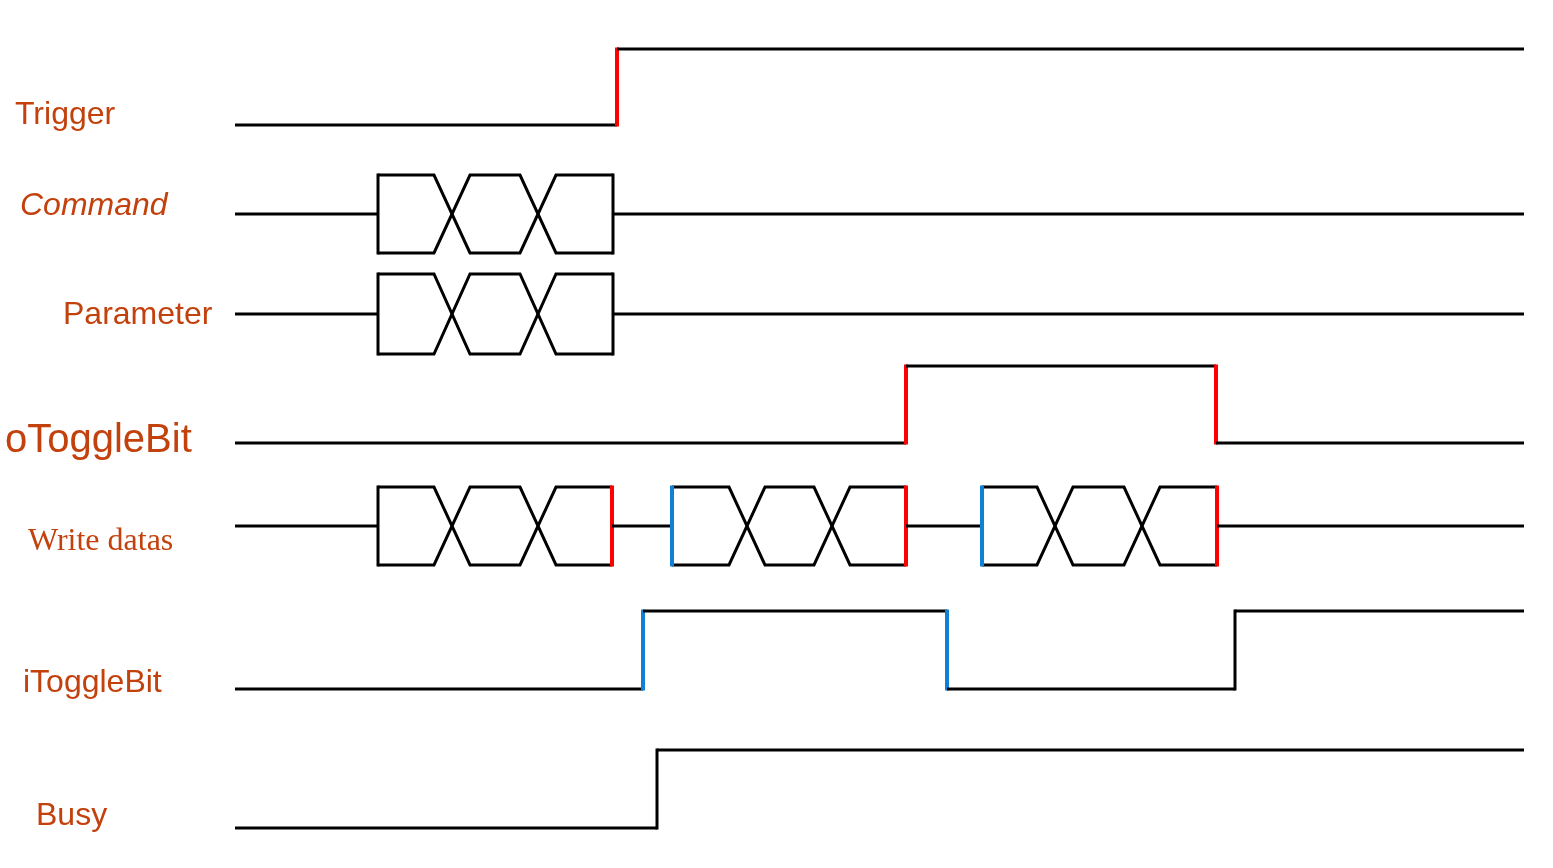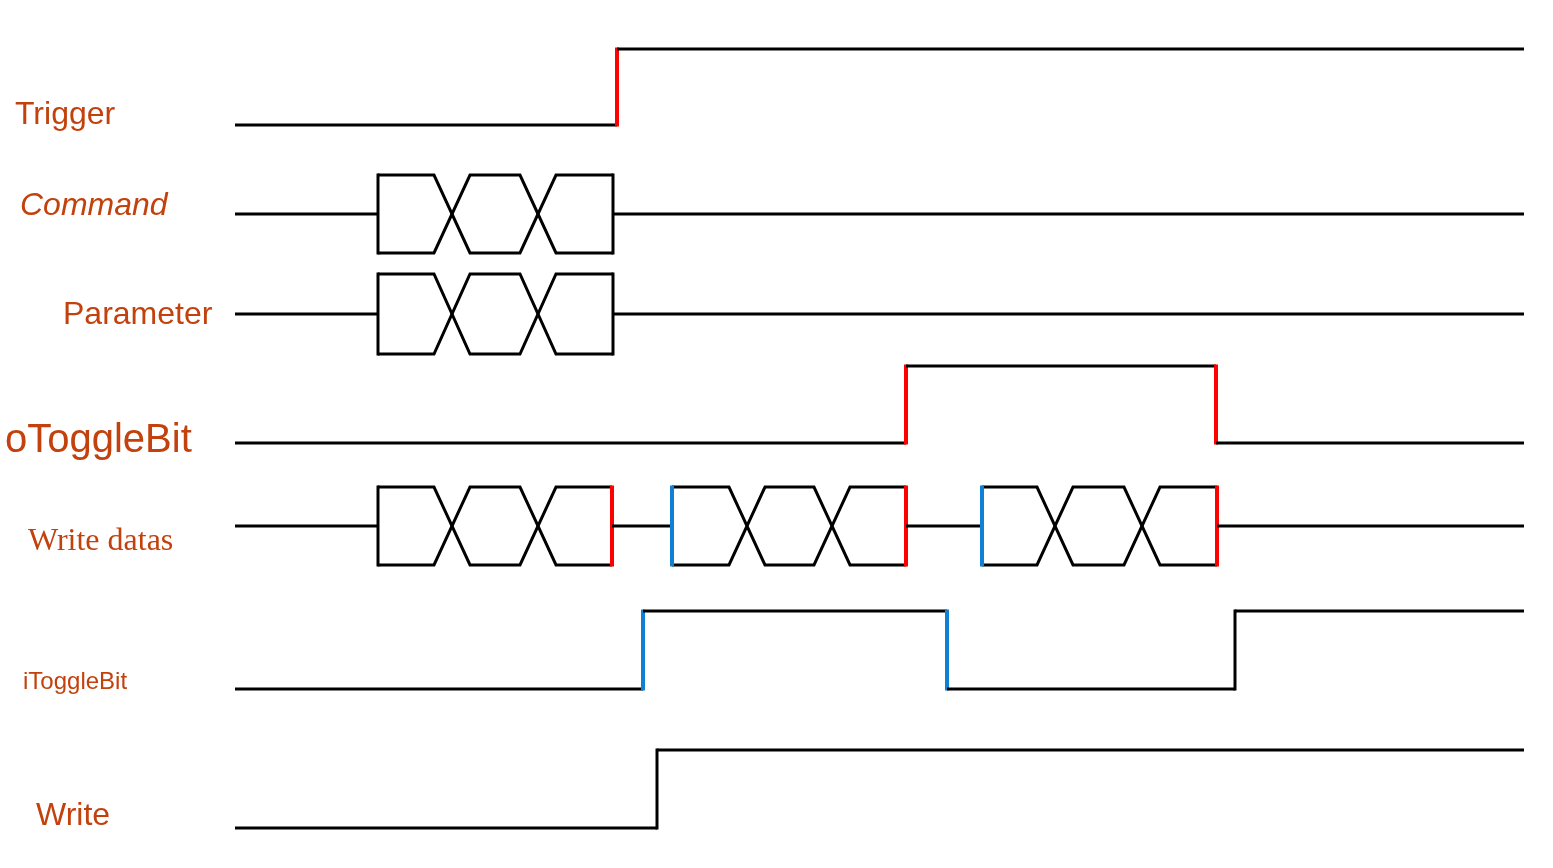--- a/index.html
+++ b/index.html
@@ -89,16 +89,16 @@
         <line x1="657" y1="748.5" x2="657" y2="829.5" stroke="#000000" stroke-width="3"></line>
         <line x1="657" y1="750" x2="1524" y2="750" stroke="#000000" stroke-width="3"></line>
       </g>
     </svg>
   <div>
     <div class="sig-label" style="left: 15px; top: 94px; font-size: 32px;">Trigger</div>
     <div class="sig-label" style="left: 20px; top: 185px; font-size: 32px; font-style: italic;">Command</div>
     <div class="sig-label" style="left: 15px; top: 294px; font-size: 32px; margin-left: 48px;">Parameter</div>
     <div class="sig-label" style="left: 5px; top: 419px; font-size: 40px;">oToggleBit</div>
     <div class="sig-label" style="left: 28px; top: 520px; font-size: 32px; font-family: Liberation Serif, serif;">Write datas</div>
-    <div class="sig-label" style="left: 23px; top: 662px; font-size: 24px;">iToggleBit</div>
-    <div class="sig-label" style="left: 36px; top: 795px; font-size: 32px;">Write</div>
+    <div class="sig-label" style="left: 23px; top: 662px; font-size: 32px;">iToggleBit</div>
+    <div class="sig-label" style="left: 36px; top: 795px; font-size: 32px;">Busy</div>
   </div>
 </div>
 
 </body></html>

